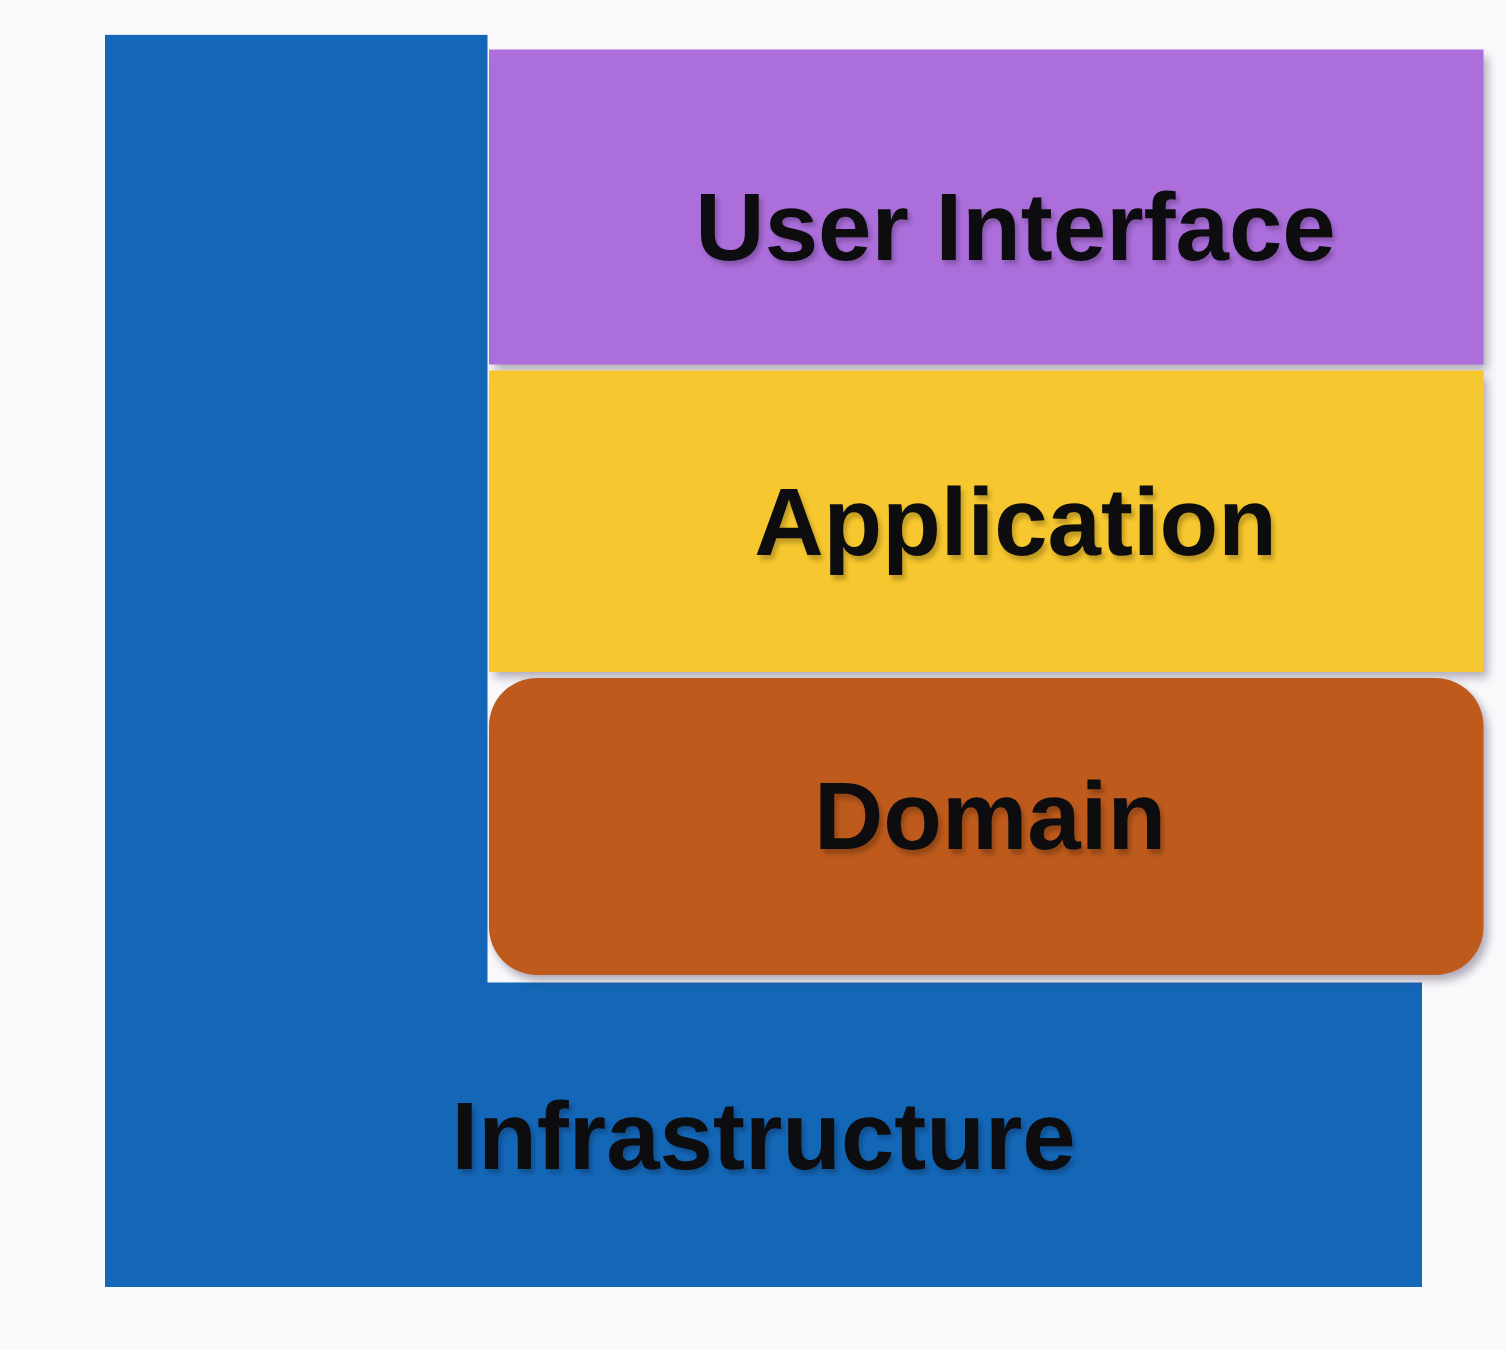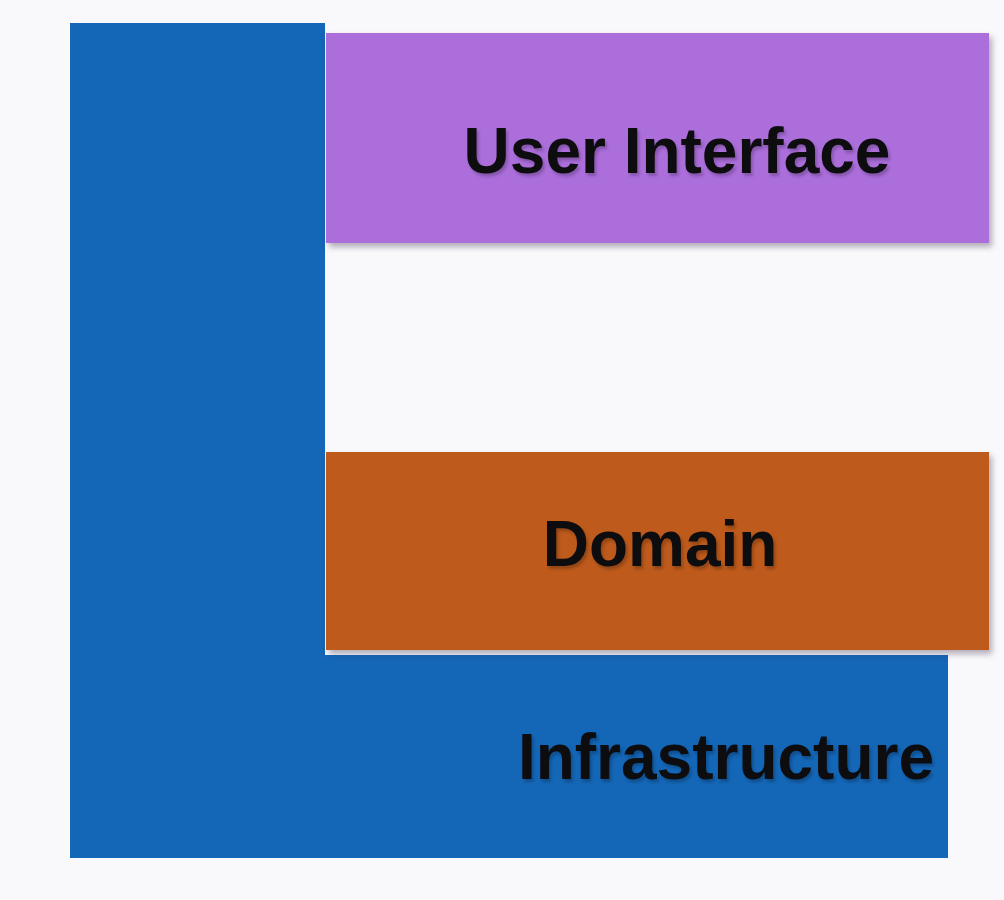--- a/index.html
+++ b/index.html
@@ -21,42 +21,42 @@
     position: absolute;
     left: 70px;
     top: 23px;
     width: 878px;
     height: 835px;
     clip-path: polygon(0 0, 255px 0, 255px 632px, 100% 632px, 100% 100%, 0 100%);
     filter: drop-shadow(3px 5px 5px rgba(90, 95, 115, 0.45));
   }
   .infra-label-zone {
     position: absolute;
-    left: 265px;
+    left: 255px;
     top: 632px;
     width: 623px;
     height: 203px;
     display: flex;
     align-items: center;
-    justify-content: flex-end;
+    justify-content: flex-start;
   }
   
   .layer {
     position: absolute;
     left: 326px;
     width: 624px;
     display: flex;
     align-items: center;
     justify-content: center;
     box-shadow: 3px 4px 6px rgba(70, 55, 85, 0.40);
     padding-left: 39px;
   }
   .layer-ui     { top: 33px;  height: 210px; }
   .layer-app    { top: 247px; height: 201px; }
-  .layer-domain { top: 452px; height: 198px; }
+  .layer-domain { top: 452px; height: 198px; border-radius: 32px; }
   .layer-label {
     font-size: 64px;
     font-weight: 700;
     color: #0d0c0e;
     letter-spacing: 0px;
     white-space: nowrap;
     text-shadow: 2px 3px 3px rgba(0, 0, 0, 0.22);
   }
   .layer-ui .layer-label     { transform: translateY(13px); }
   .layer-domain .layer-label { transform: translate(-17px, -7px); }
@@ -70,18 +70,21 @@
   <div class="blue-l" style="background: rgb(20, 102, 183);">
     <div class="infra-label-zone">
       <span class="layer-label">Infrastructure</span>
     </div>
   </div>
 
   <div class="layer layer-ui" style="background: rgb(171, 110, 219);">
     <span class="layer-label">User Interface</span>
   </div>
 
+  <div class="layer layer-app" style="background: rgb(246, 199, 46);">
+    <span class="layer-label">Application</span>
+  </div>
 
   <div class="layer layer-domain" style="background: rgb(189, 90, 28);">
     <span class="layer-label">Domain</span>
   </div>
 
 </div>
 
 </body></html>

